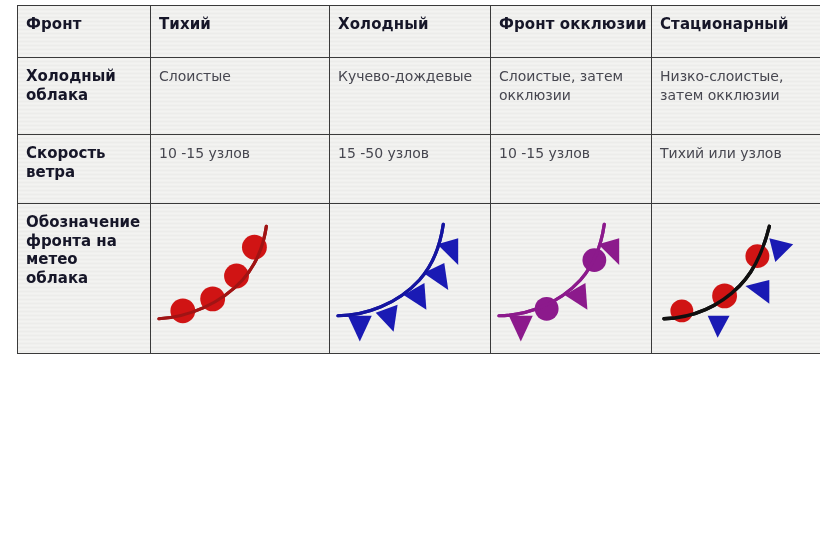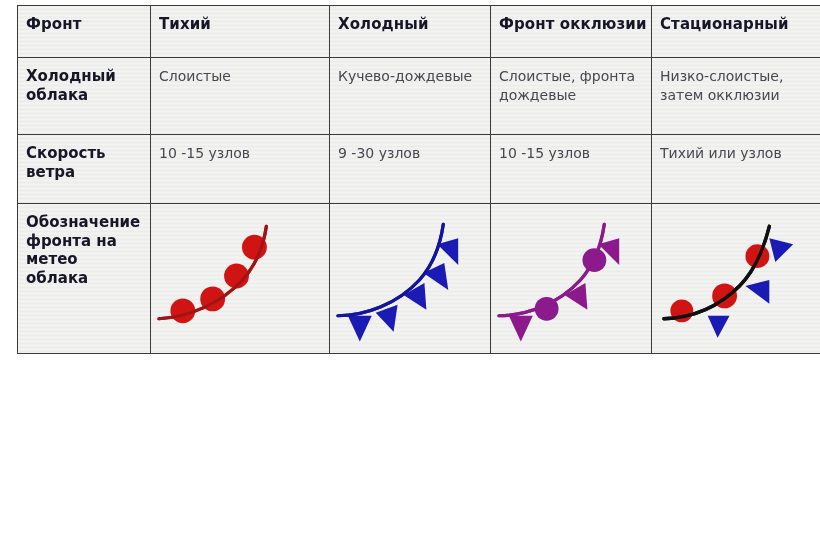--- a/index.html
+++ b/index.html
@@ -118,29 +118,29 @@
         <td class="hdr-cell">Холодный</td>
         <td class="hdr-cell">Фронт окклюзии</td>
         <td class="hdr-cell">Стационарный</td>
       </tr>
 
 
       <tr class="r-clouds">
         <td class="rowhdr">Холодный облака</td>
         <td class="body-cell">Слоистые</td>
         <td class="body-cell">Кучево-дождевые</td>
-        <td class="body-cell">Слоистые, фронта дождевые</td>
+        <td class="body-cell">Слоистые, затем окклюзии</td>
         <td class="body-cell">Низко-слоистые, затем окклюзии</td>
       </tr>
 
 
       <tr class="r-wind">
         <td class="rowhdr">Скорость ветра</td>
         <td class="body-cell">10 -15 узлов</td>
-        <td class="body-cell">9 -30 узлов</td>
+        <td class="body-cell">15 -50 узлов</td>
         <td class="body-cell">10 -15 узлов</td>
         <td class="body-cell">Тихий или узлов</td>
       </tr>
 
       <tr class="r-symbol">
         <td class="symcell labelled rowhdr">Обозначение фронта на метео облака</td>
 
         <td class="symcell">
           <svg class="sym-svg" viewBox="0 0 179 148">
 

